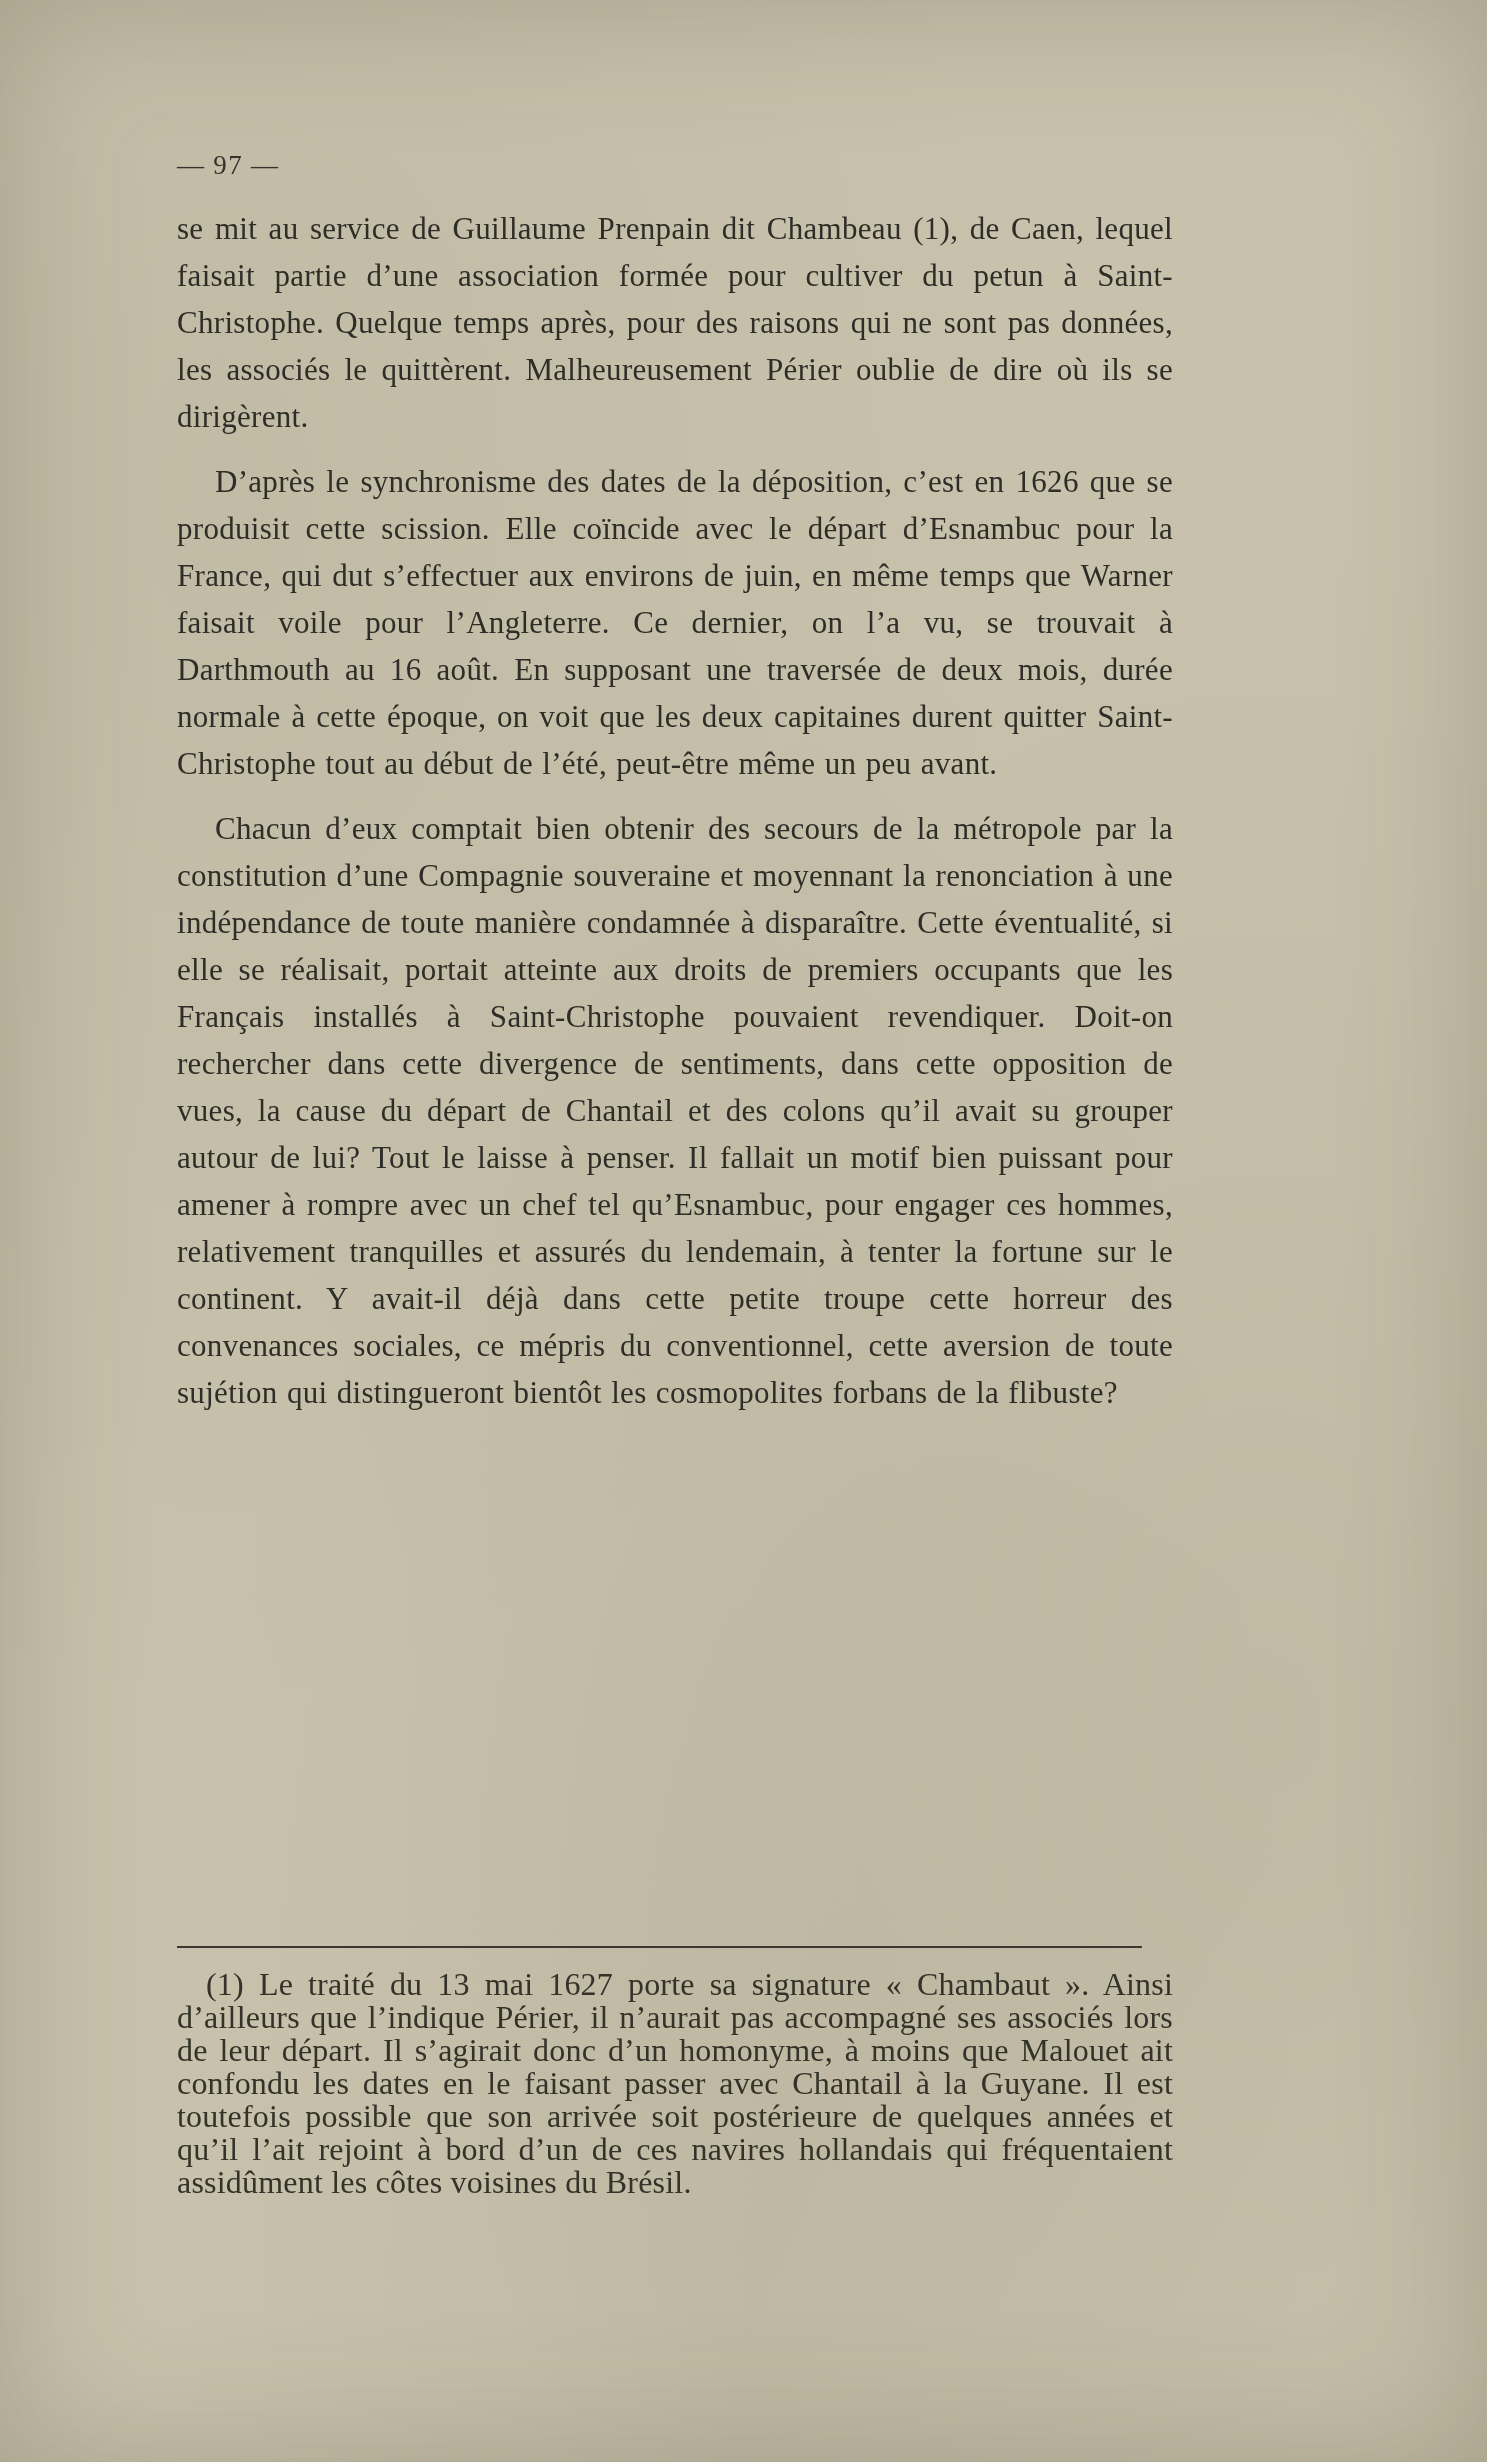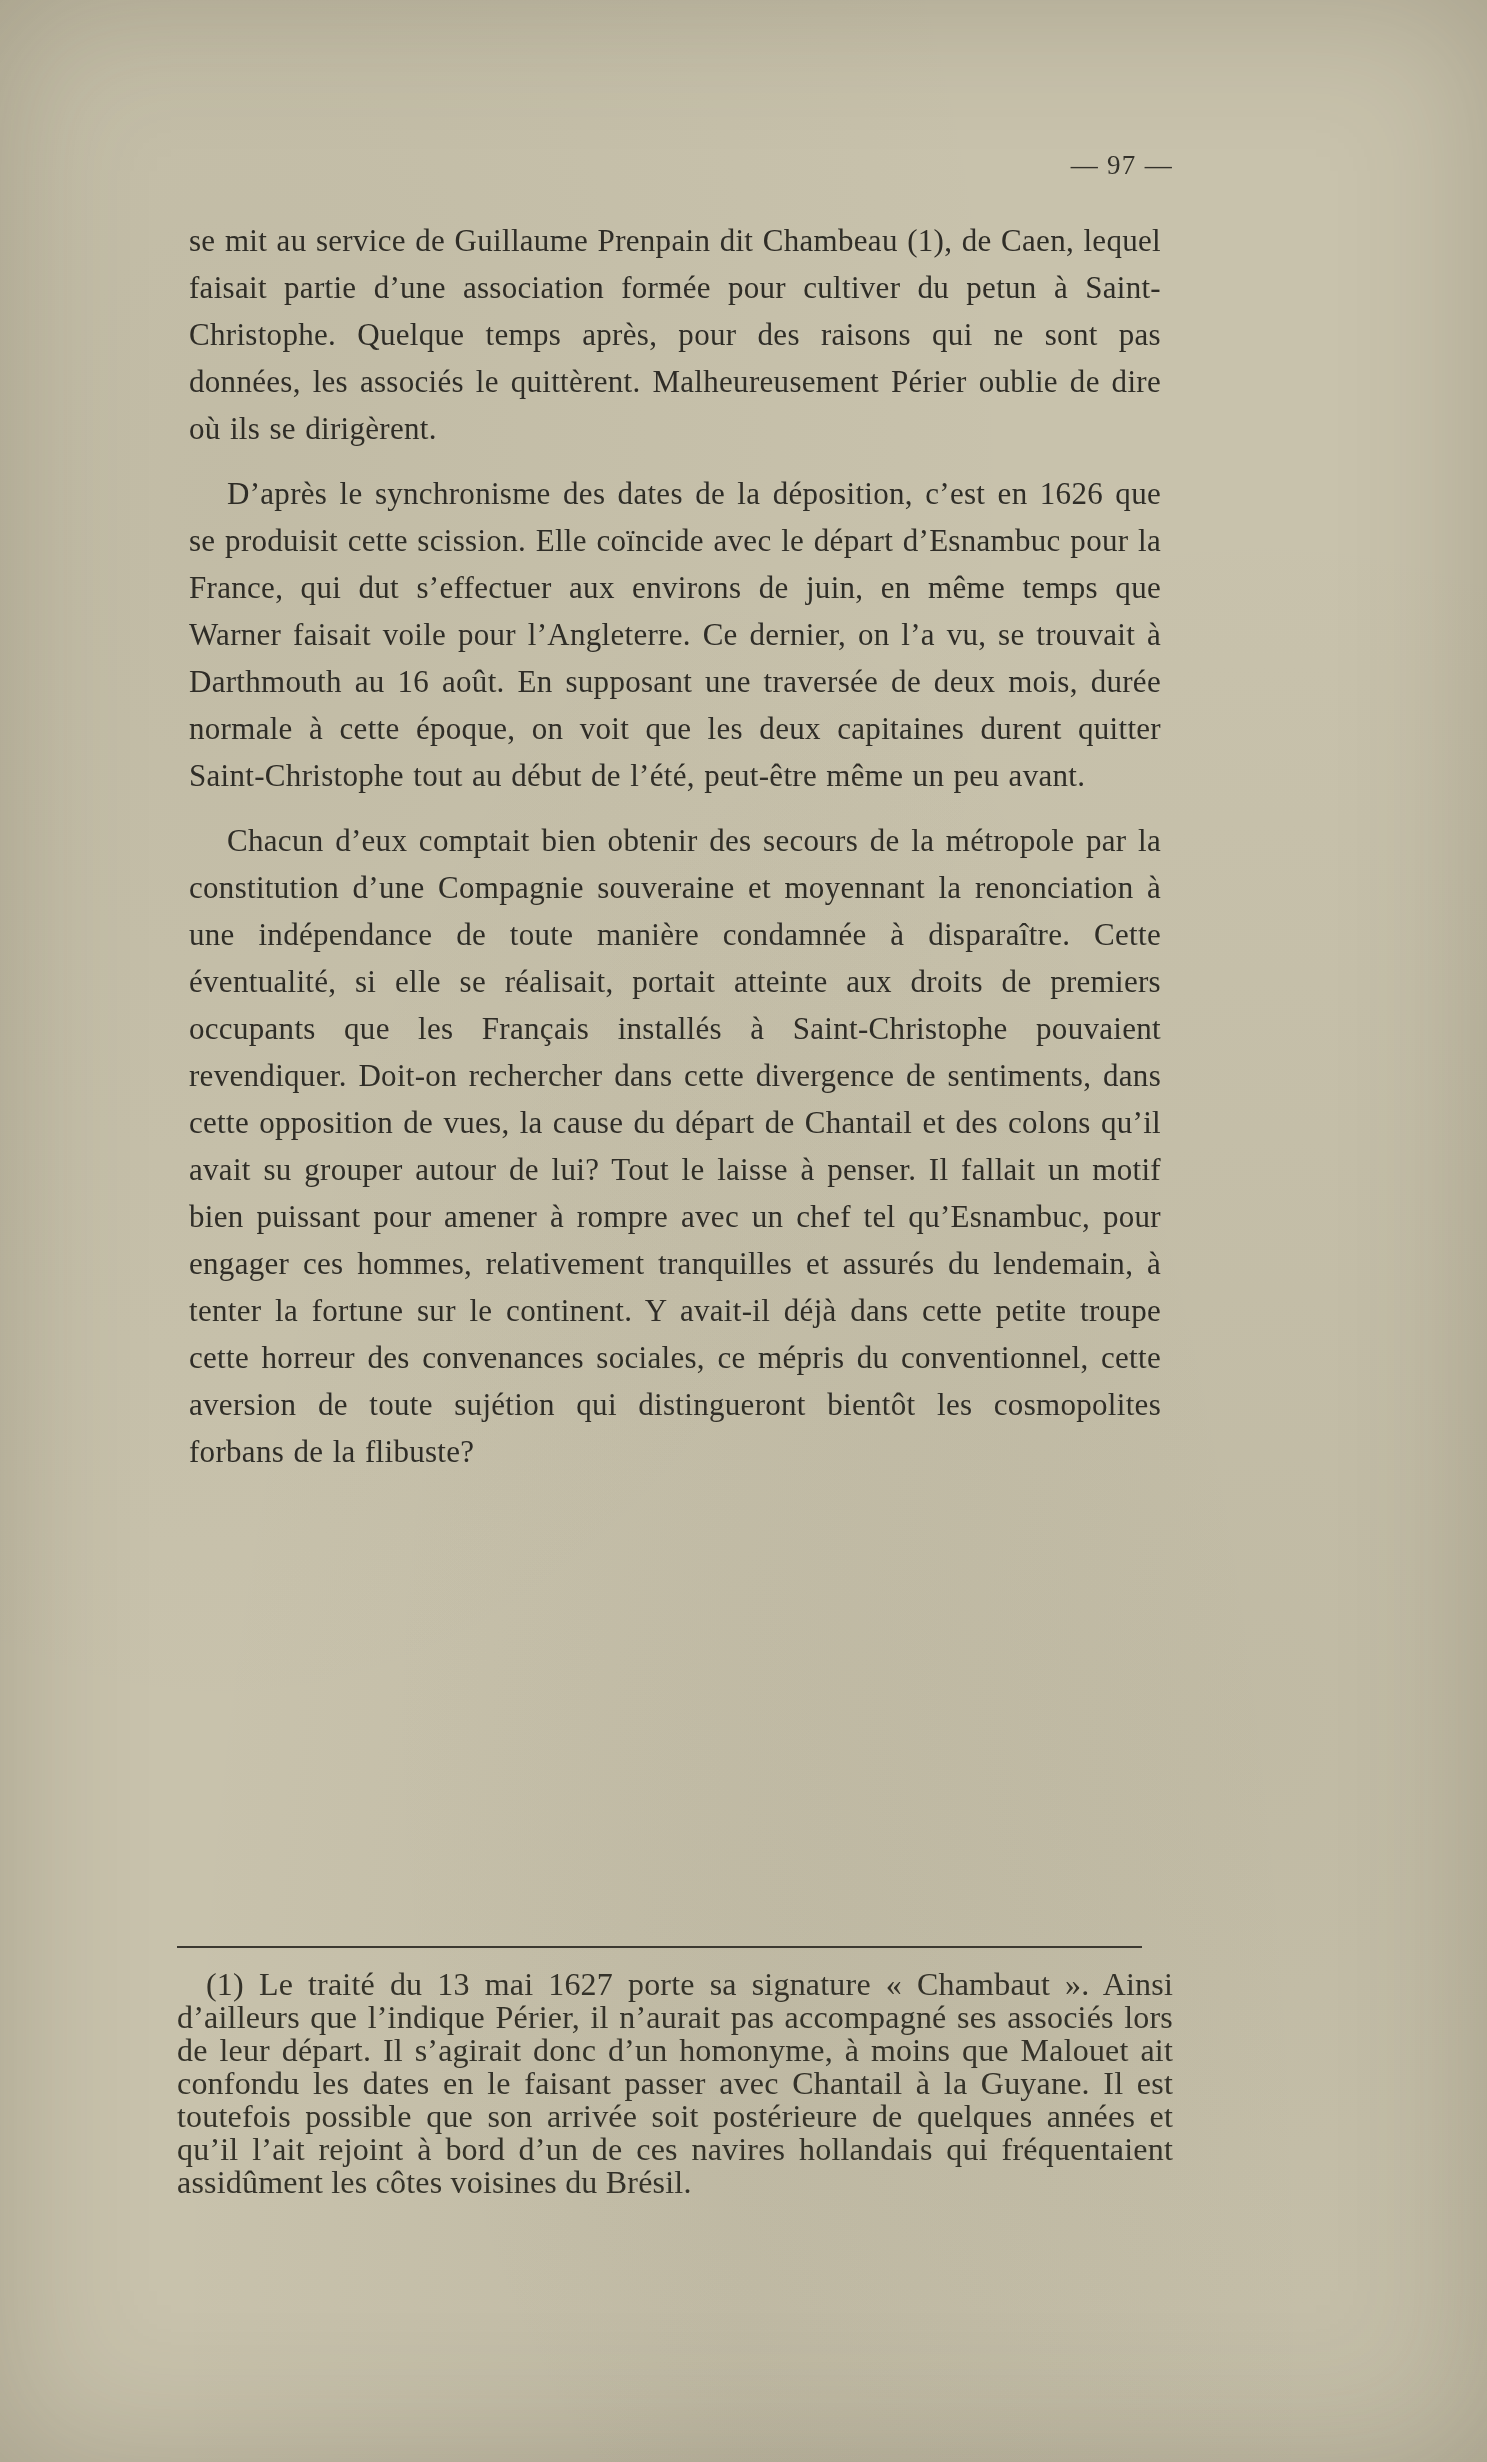--- a/index.html
+++ b/index.html
@@ -24,28 +24,28 @@
     inset: 0;
     box-shadow: inset 0 0 143px rgba(70,65,45,0.25);
   }
   .text-column {
     position: absolute;
     left: 177px;
     top: 150px;
     width: 996px;
   }
   .page-number {
-    text-align: right;
+    text-align: left;
     font-size: 27px;
     letter-spacing: 1.3px;
-    margin: 0 0 36px 0;
+    margin: 0 0 24px 0;
     color: #34322b;
   }
   p.body-para {
-    margin: 12px;
+    margin: 0;
     font-size: 31px;
     line-height: 47px;
     text-align: justify;
     text-justify: inter-word;
     letter-spacing: 0.3px;
     word-spacing: 1.3px;
   }
   p.body-para + p.body-para {
     margin-top: 18px;
     text-indent: 38px;

